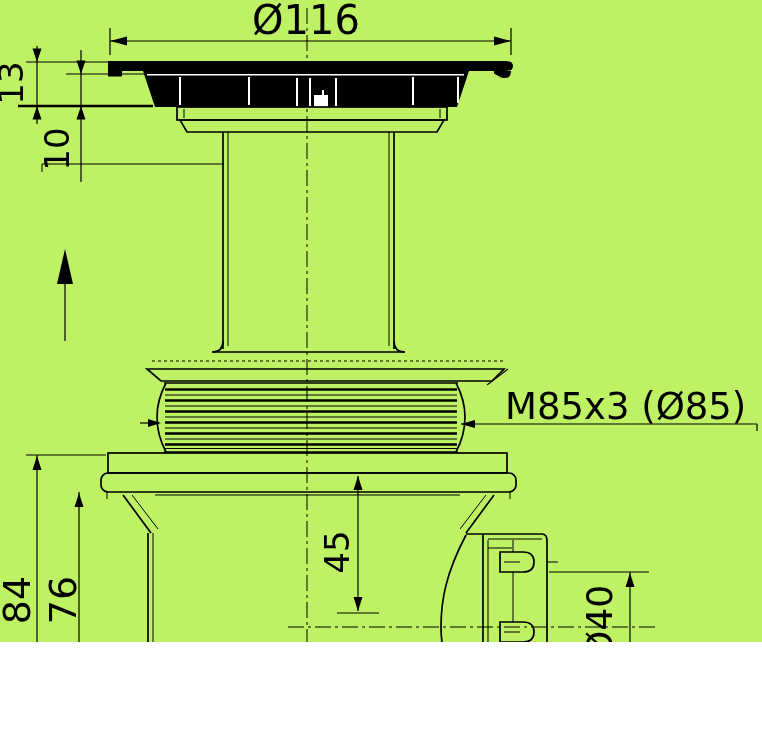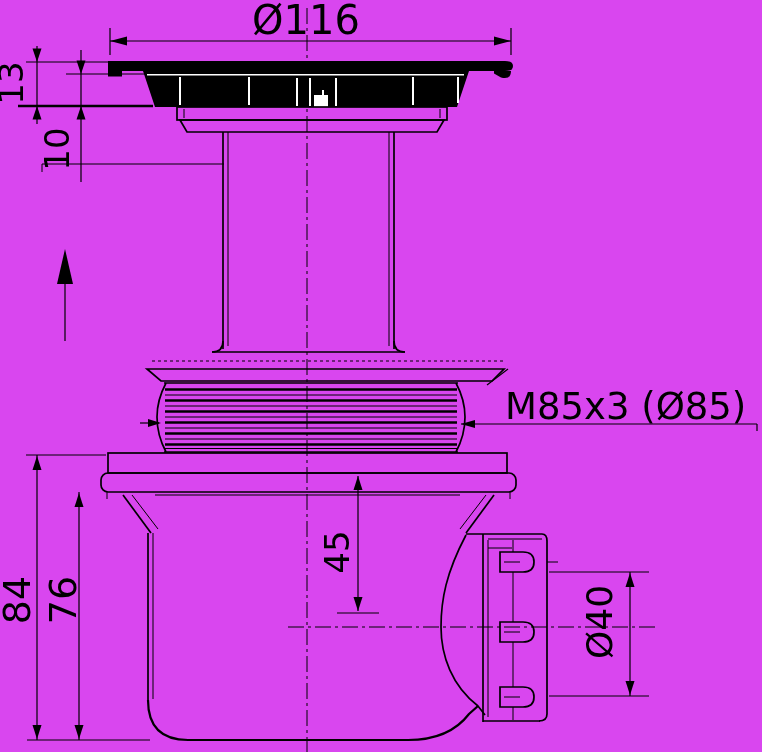--- a/index.html
+++ b/index.html
@@ -1,16 +1,16 @@
 <!DOCTYPE html>
 <html><head>
 <meta charset="utf-8">
 <style>
   html,body{margin:0;padding:0;background:#ffffff;}
-  .stage{position:relative;width:762px;height:752px;background:#d946ef;overflow:hidden;text-align:right;}
+  .stage{position:relative;width:762px;height:642px;background:#bef264;overflow:hidden;text-align:right;}
   svg{display:block;}
   .s    {stroke:#000;stroke-width:1.7;fill:none;}
   .thin {stroke:#000;stroke-width:1;fill:none;}
   .thick{stroke:#000;stroke-width:2.6;fill:none;}
   .thick2{stroke:#000;stroke-width:2.4;fill:none;}
   .bold {stroke:#000;stroke-width:2.2;fill:none;}
   .dim  {stroke:#000;stroke-width:1.2;fill:none;}
   .cl   {stroke:#000;stroke-width:1;fill:none;stroke-dasharray:16 4 3 4;}
   .dash {stroke:#000;stroke-width:1;fill:none;stroke-dasharray:3 3;}
   .arr  {fill:#000;stroke:none;}

